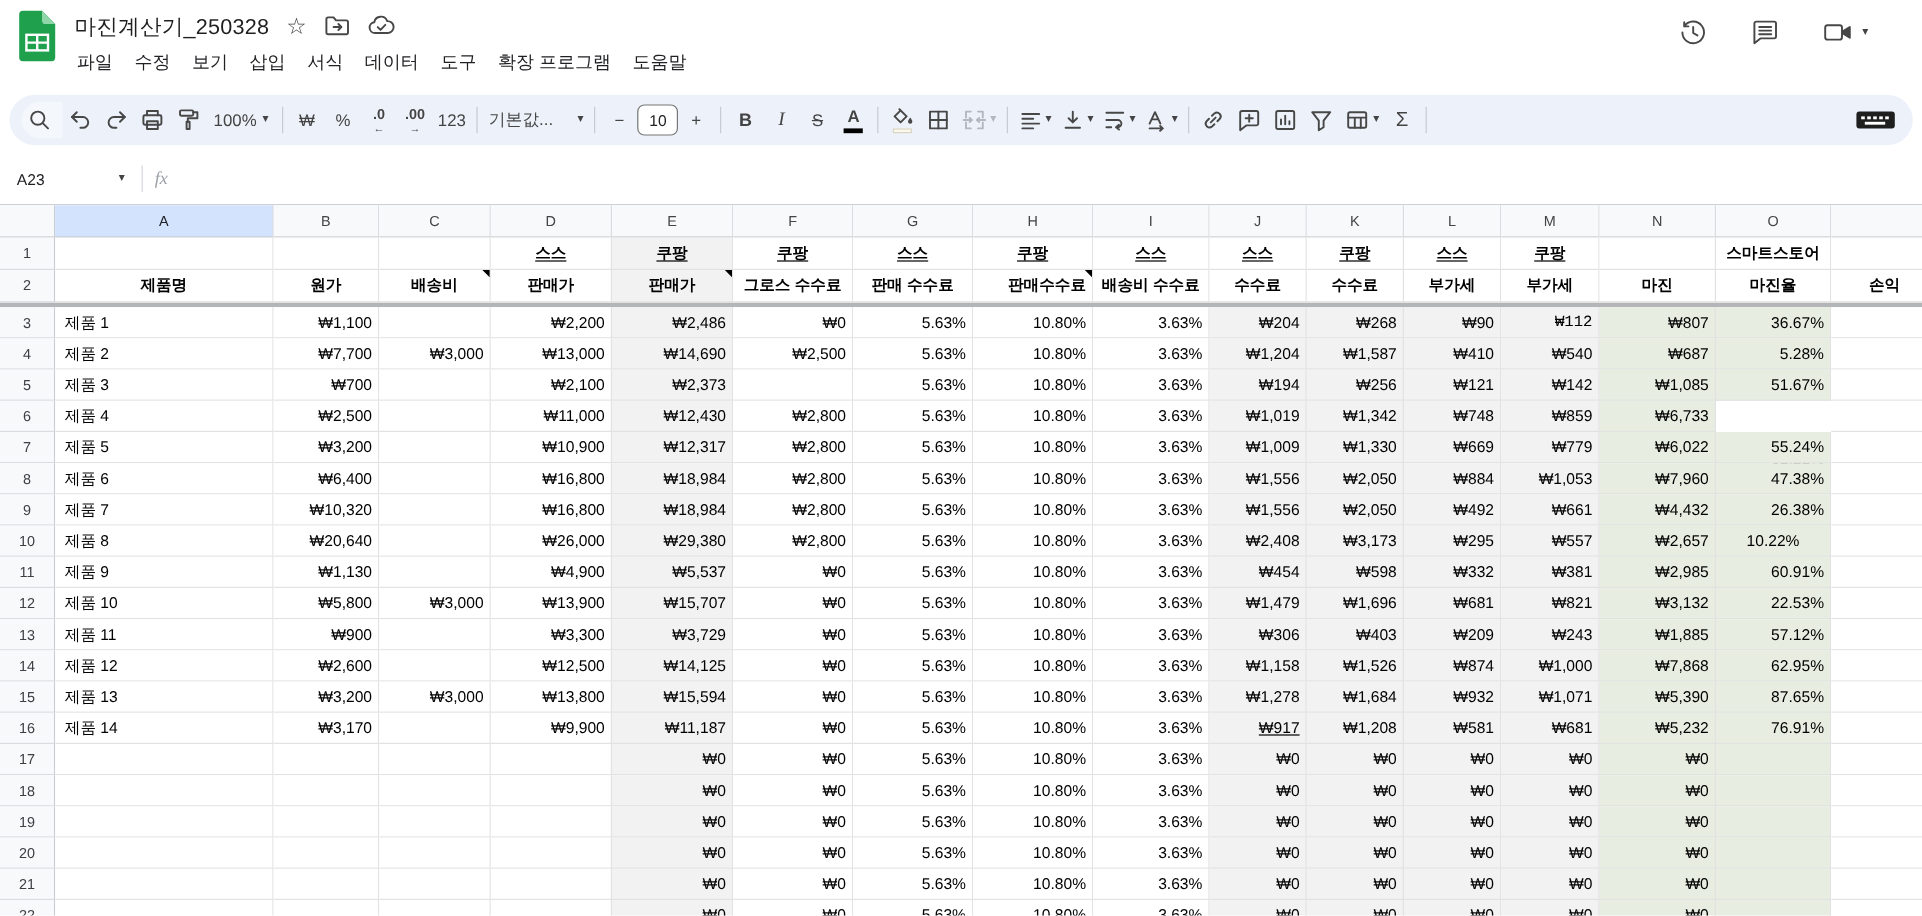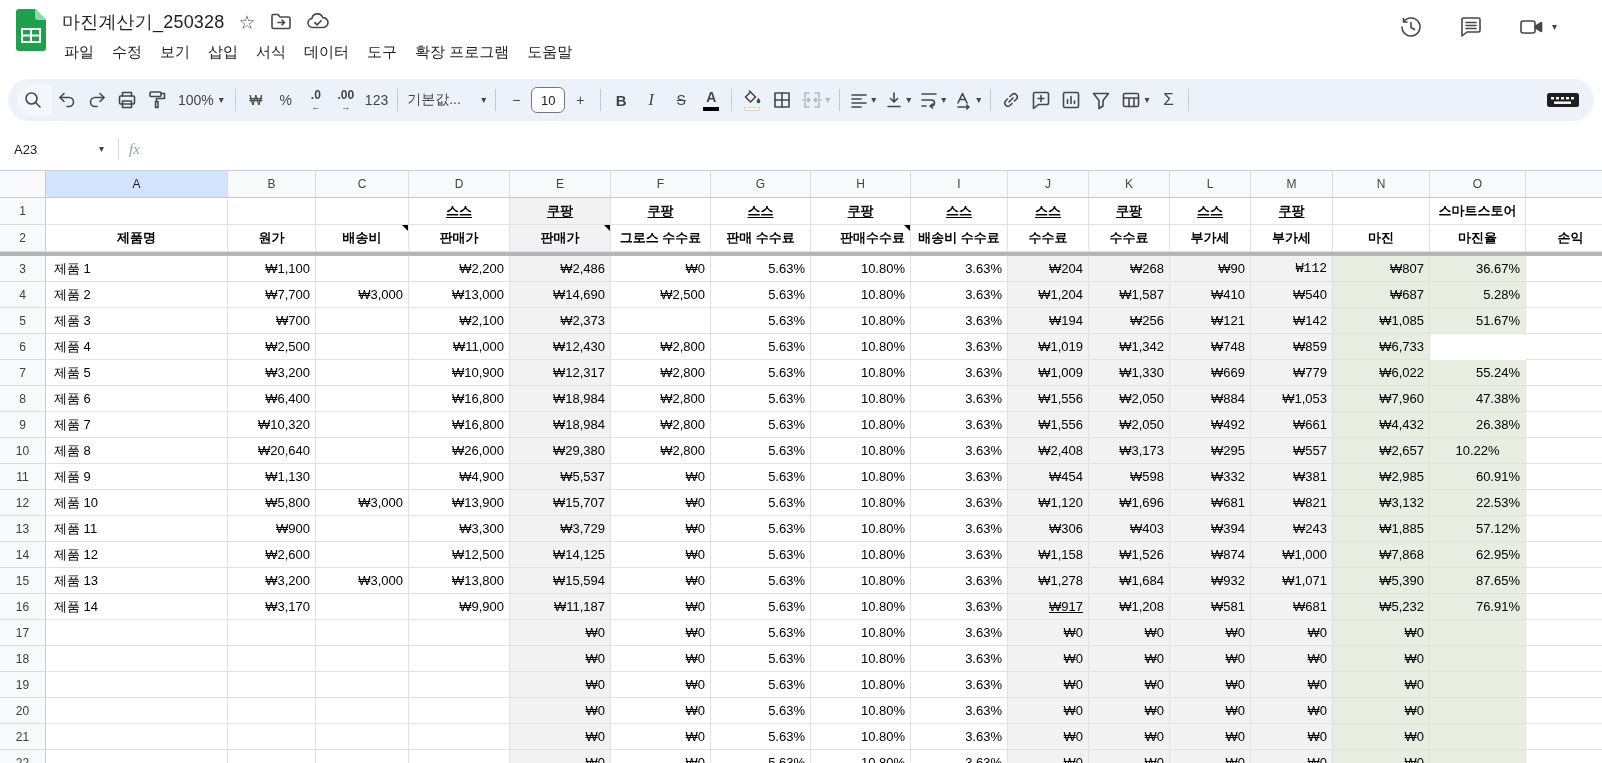--- a/index.html
+++ b/index.html
@@ -547,42 +547,42 @@
         <div class="row-num">12</div>
         <div class="c left" style="width: 182px;">제품 10</div>
         <div class="c num" style="width: 88px;">₩5,800</div>
         <div class="c num" style="width: 93px;">₩3,000</div>
         <div class="c num" style="width: 101px;">₩13,900</div>
         <div class="c num sh-gray" style="width: 101px;">₩15,707</div>
         <div class="c num" style="width: 100px;">₩0</div>
         <div class="c num" style="width: 100px;">5.63%</div>
         <div class="c num" style="width: 100px;">10.80%</div>
         <div class="c num" style="width: 97px;">3.63%</div>
-        <div class="c num sh-gray" style="width: 81px;">₩1,120</div>
+        <div class="c num sh-gray" style="width: 81px;">₩1,479</div>
         <div class="c num sh-gray" style="width: 81px;">₩1,696</div>
         <div class="c num sh-gray" style="width: 81px;">₩681</div>
         <div class="c num sh-gray" style="width: 82px;">₩821</div>
         <div class="c num sh-green" style="width: 97px;">₩3,132</div>
         <div class="c num sh-green" style="width: 96px;">22.53%</div>
         <div class="c num" style="width: 90px;"></div>
       </div>
       <div class="grid-row">
         <div class="row-num">13</div>
         <div class="c left" style="width: 182px;">제품 11</div>
         <div class="c num" style="width: 88px;">₩900</div>
         <div class="c num" style="width: 93px;"></div>
         <div class="c num" style="width: 101px;">₩3,300</div>
         <div class="c num sh-gray" style="width: 101px;">₩3,729</div>
         <div class="c num" style="width: 100px;">₩0</div>
         <div class="c num" style="width: 100px;">5.63%</div>
         <div class="c num" style="width: 100px;">10.80%</div>
         <div class="c num" style="width: 97px;">3.63%</div>
         <div class="c num sh-gray" style="width: 81px;">₩306</div>
         <div class="c num sh-gray" style="width: 81px;">₩403</div>
-        <div class="c num sh-gray" style="width: 81px;">₩394</div>
+        <div class="c num sh-gray" style="width: 81px;">₩209</div>
         <div class="c num sh-gray" style="width: 82px;">₩243</div>
         <div class="c num sh-green" style="width: 97px;">₩1,885</div>
         <div class="c num sh-green" style="width: 96px;">57.12%</div>
         <div class="c num" style="width: 90px;"></div>
       </div>
       <div class="grid-row">
         <div class="row-num">14</div>
         <div class="c left" style="width: 182px;">제품 12</div>
         <div class="c num" style="width: 88px;">₩2,600</div>
         <div class="c num" style="width: 93px;"></div>

